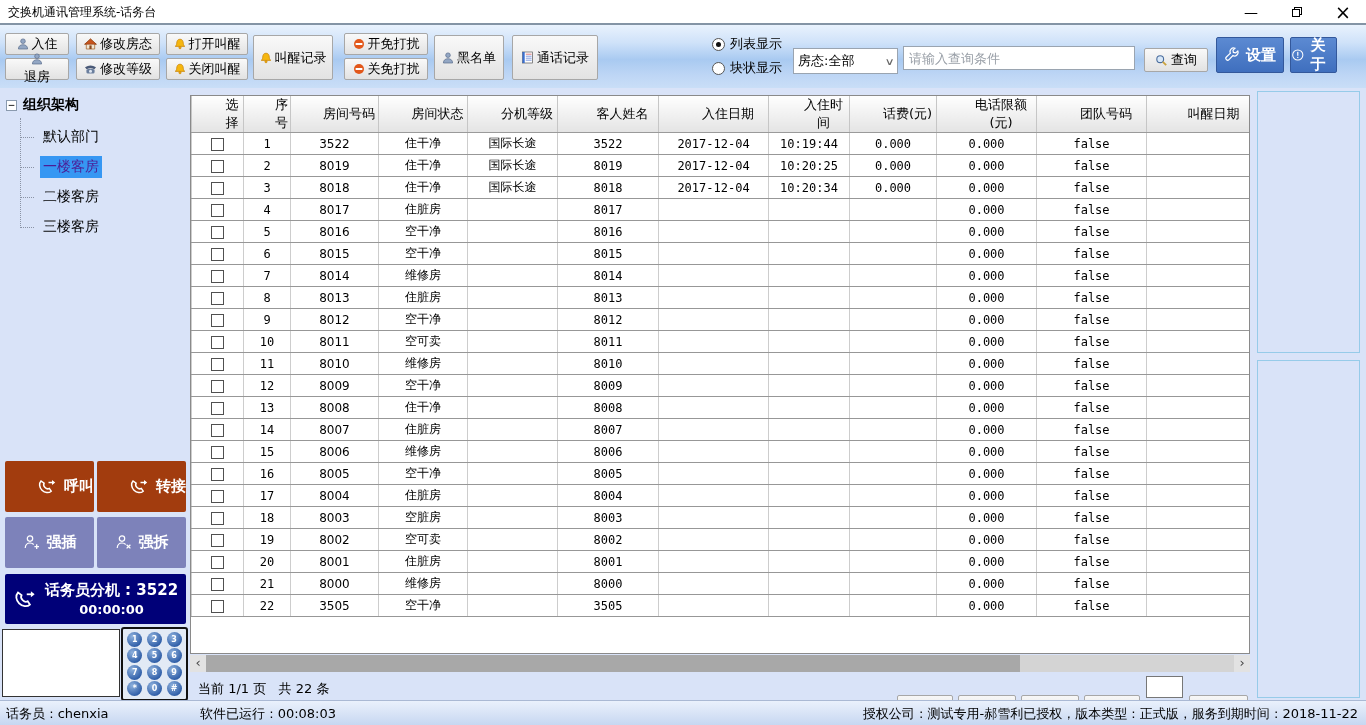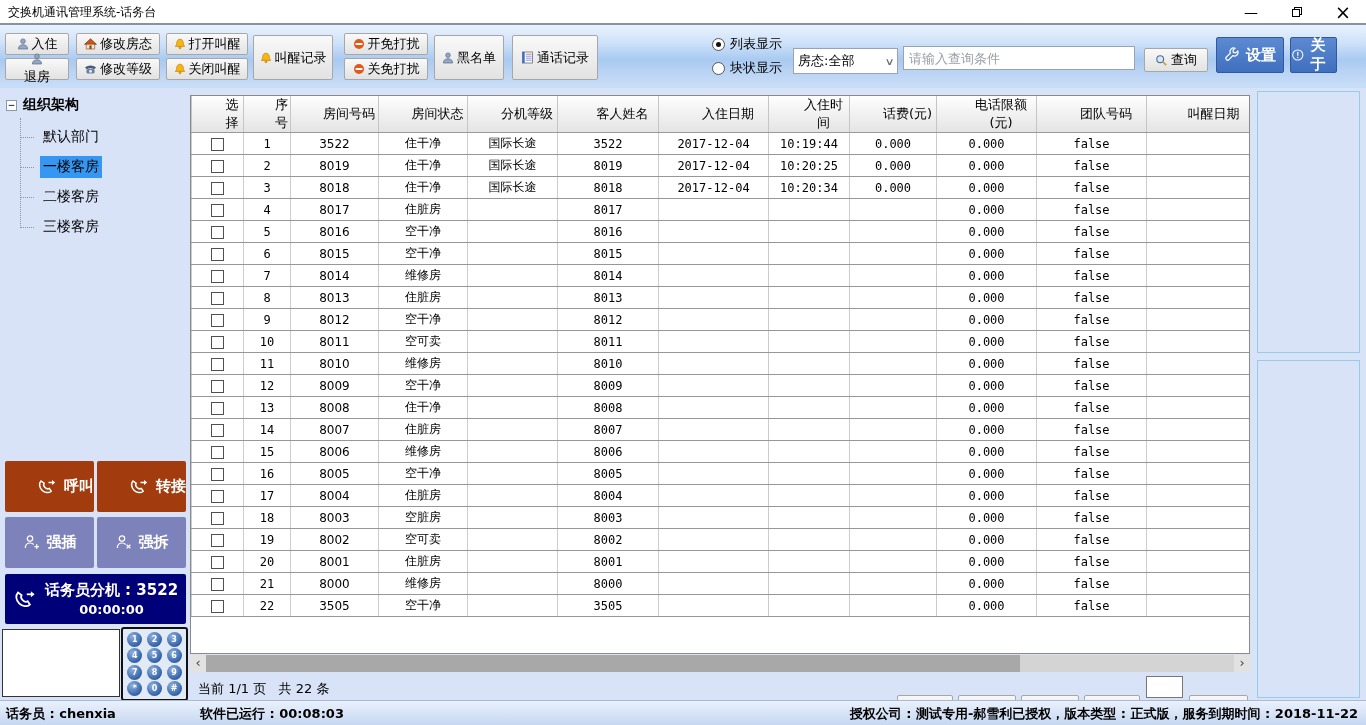--- a/index.html
+++ b/index.html
@@ -43,21 +43,21 @@
   
   .tree { position:absolute; left:6px; top:94px; width:180px; font-size:14px; color:#000; }
   .tree-root { display:flex; align-items:center; gap:6px; font-weight:bold; height:22px; }
   .expander { width:11px; height:11px; border:1px solid #8a9aae; background:#fff; font-size:9px;
               line-height:9px; text-align:center; color:#333; }
   .tree-items { position:relative; margin-top:6px; }
   .tree-items::before { content:''; position:absolute; left:14px; top:-4px; bottom:14px; border-left:1px dotted #8a93a5; }
   .tree-item { position:relative; height:30px; display:flex; align-items:center; padding-left:34px; cursor:default; }
   .tree-item::before { content:''; position:absolute; left:14px; top:50%; width:14px; border-top:1px dotted #8a93a5; }
   .tree-item span { padding:2px 3px; }
-  .tree-item.sel span { background:#3697f3; color:#000000; }
+  .tree-item.sel span { background:#3697f3; color:#4c1d95; }
 
   
   .callbtn { position:absolute; width:89px; height:51px; border-radius:2px; color:#fff; font-size:15px;
              font-weight:bold; display:flex; align-items:center; justify-content:center; gap:7px; cursor:default; }
   .callbtn.red { background:#a23c0e;padding-left:32px; }
   .callbtn.purple { background:#7d82ba; }
   .operator { position:absolute; left:5px; top:574px; width:181px; height:50px; background:#000078;
               color:#fff; border-radius:2px; display:flex; align-items:center; justify-content:center; gap:8px; }
   .operator .optxt { text-align:center; }
   .operator .l1 { font-size:15px; font-weight:bold; }
@@ -105,21 +105,21 @@
              border:1px solid #777; font-size:13px; text-align:center; }
 
   
   .rpanel { position:absolute; left:1257px; width:103px; border:1px solid #96cbe9; background:transparent; }
   .rpanel.p1 { top:91px; height:262px; }
   .rpanel.p2 { top:360px; height:338px; }
 
   
   .statusbar { position:absolute; left:0; top:700px; width:1366px; height:25px;
                background:linear-gradient(#eaf1fc,#c7d7f1); border-top:1px solid #aab9d4;
-               font-size:13px; color:#000;font-weight:bold; }
+               font-size:13px; color:#000; }
   .statusbar .st { position:absolute; top:4px; }
 </style>
 </head>
 <body>
 
 <div id="app">
 
   <div class="titlebar">
     <span class="title">交换机通讯管理系统-话务台</span>
     <div class="winctl">

